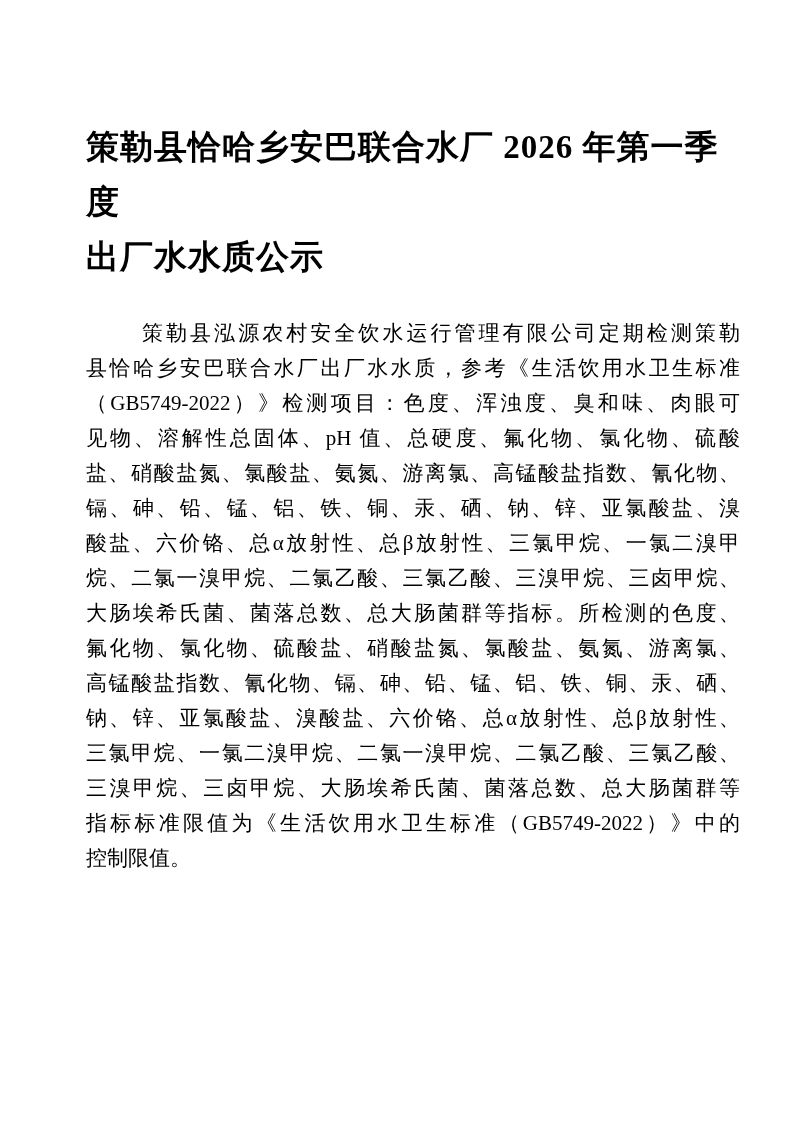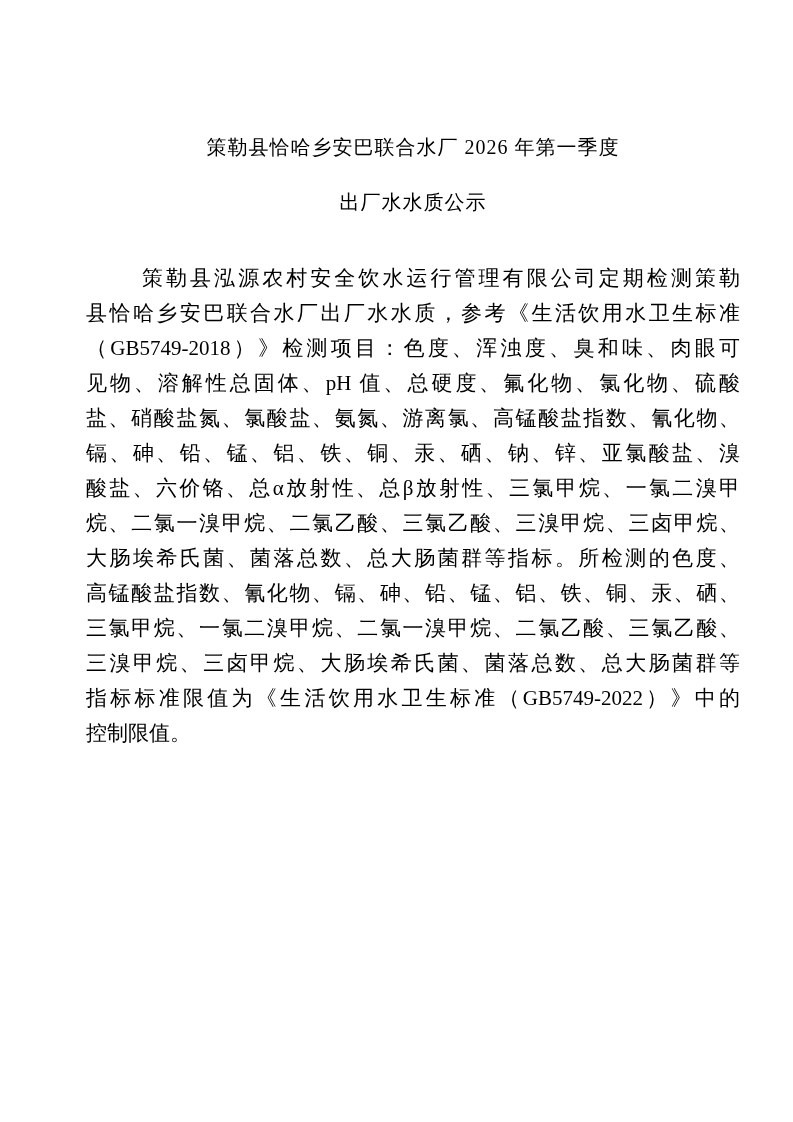--- a/index.html
+++ b/index.html
@@ -15,23 +15,22 @@
     background: #ffffff;
     color: #000000;
     font-family: "Liberation Serif", "DejaVu Serif", serif;
     box-sizing: border-box;
     padding-top: 120px;
     overflow: hidden;
   }
   .title {
     margin: 0 0 0 86px;
     width: 654px;
-    text-align: center;
-    font-size: 20px;
-    font-weight: 400;
+    font-size: 33px;
+    font-weight: 700;
     line-height: 55px;
     letter-spacing: 1px;
   }
   .title-line {
     display: block;
   }
   .doc-body {
     margin: 31px 0 0 86px;
     width: 654px;
     font-size: 21px;
@@ -65,28 +64,30 @@
 <div class="page">
 
   <h1 class="title">
     <span class="title-line">策勒县恰哈乡安巴联合水厂 2026 年第一季度</span>
     <span class="title-line">出厂水水质公示</span>
   </h1>
 
   <div class="doc-body">
       <div class="body-line first">策勒县泓源农村安全饮水运行管理有限公司定期检测策勒</div>
       <div class="body-line">县恰哈乡安巴联合水厂出厂水水质，参考《生活饮用水卫生标准</div>
-      <div class="body-line">（GB5749-2018）》检测项目：色度、浑浊度、臭和味、肉眼可</div>
+      <div class="body-line">（GB5749-2022）》检测项目：色度、浑浊度、臭和味、肉眼可</div>
       <div class="body-line">见物、溶解性总固体、pH 值、总硬度、氟化物、氯化物、硫酸</div>
       <div class="body-line">盐、硝酸盐氮、氯酸盐、氨氮、游离氯、高锰酸盐指数、氰化物、</div>
       <div class="body-line">镉、砷、铅、锰、铝、铁、铜、汞、硒、钠、锌、亚氯酸盐、溴</div>
       <div class="body-line">酸盐、六价铬、总α放射性、总β放射性、三氯甲烷、一氯二溴甲</div>
       <div class="body-line">烷、二氯一溴甲烷、二氯乙酸、三氯乙酸、三溴甲烷、三卤甲烷、</div>
       <div class="body-line">大肠埃希氏菌、菌落总数、总大肠菌群等指标。所检测的色度、</div>
+      <div class="body-line">氟化物、氯化物、硫酸盐、硝酸盐氮、氯酸盐、氨氮、游离氯、</div>
       <div class="body-line">高锰酸盐指数、氰化物、镉、砷、铅、锰、铝、铁、铜、汞、硒、</div>
+      <div class="body-line">钠、锌、亚氯酸盐、溴酸盐、六价铬、总α放射性、总β放射性、</div>
       <div class="body-line">三氯甲烷、一氯二溴甲烷、二氯一溴甲烷、二氯乙酸、三氯乙酸、</div>
       <div class="body-line">三溴甲烷、三卤甲烷、大肠埃希氏菌、菌落总数、总大肠菌群等</div>
       <div class="body-line">指标标准限值为《生活饮用水卫生标准（GB5749-2022）》中的</div>
       <div class="body-line last">控制限值。</div>
     </div>
 
 
 </div>
 
 </body></html>

